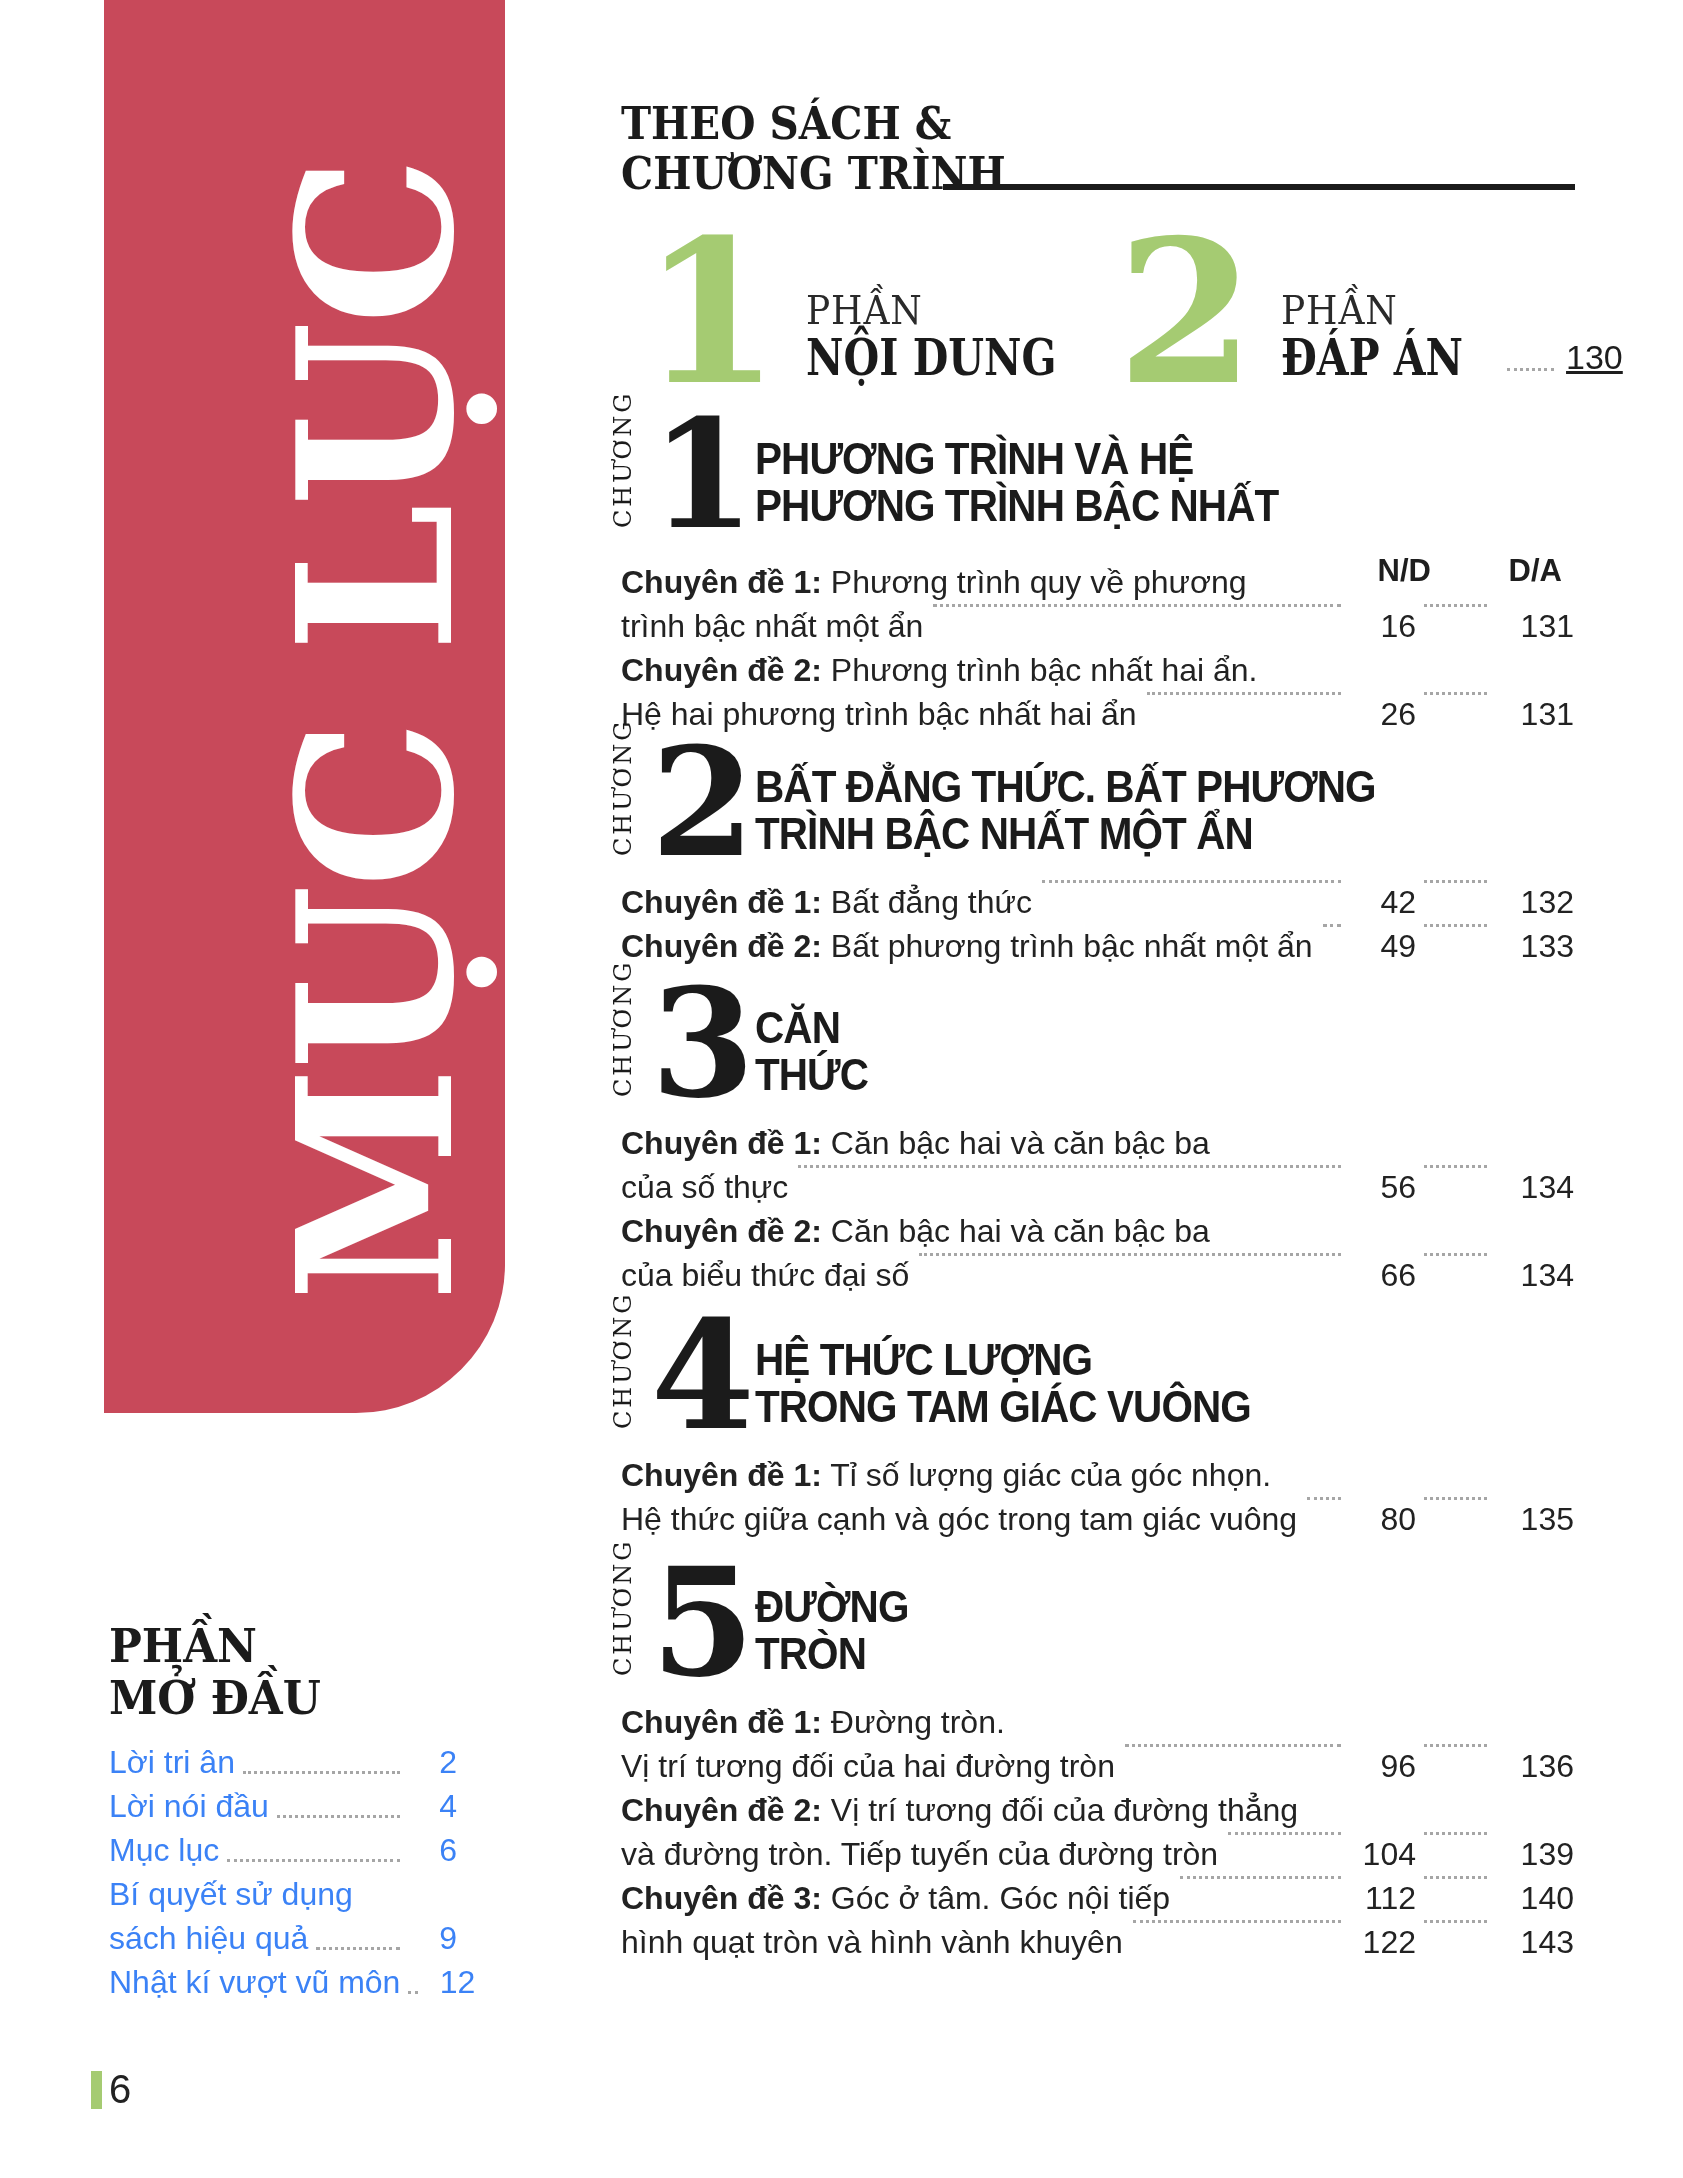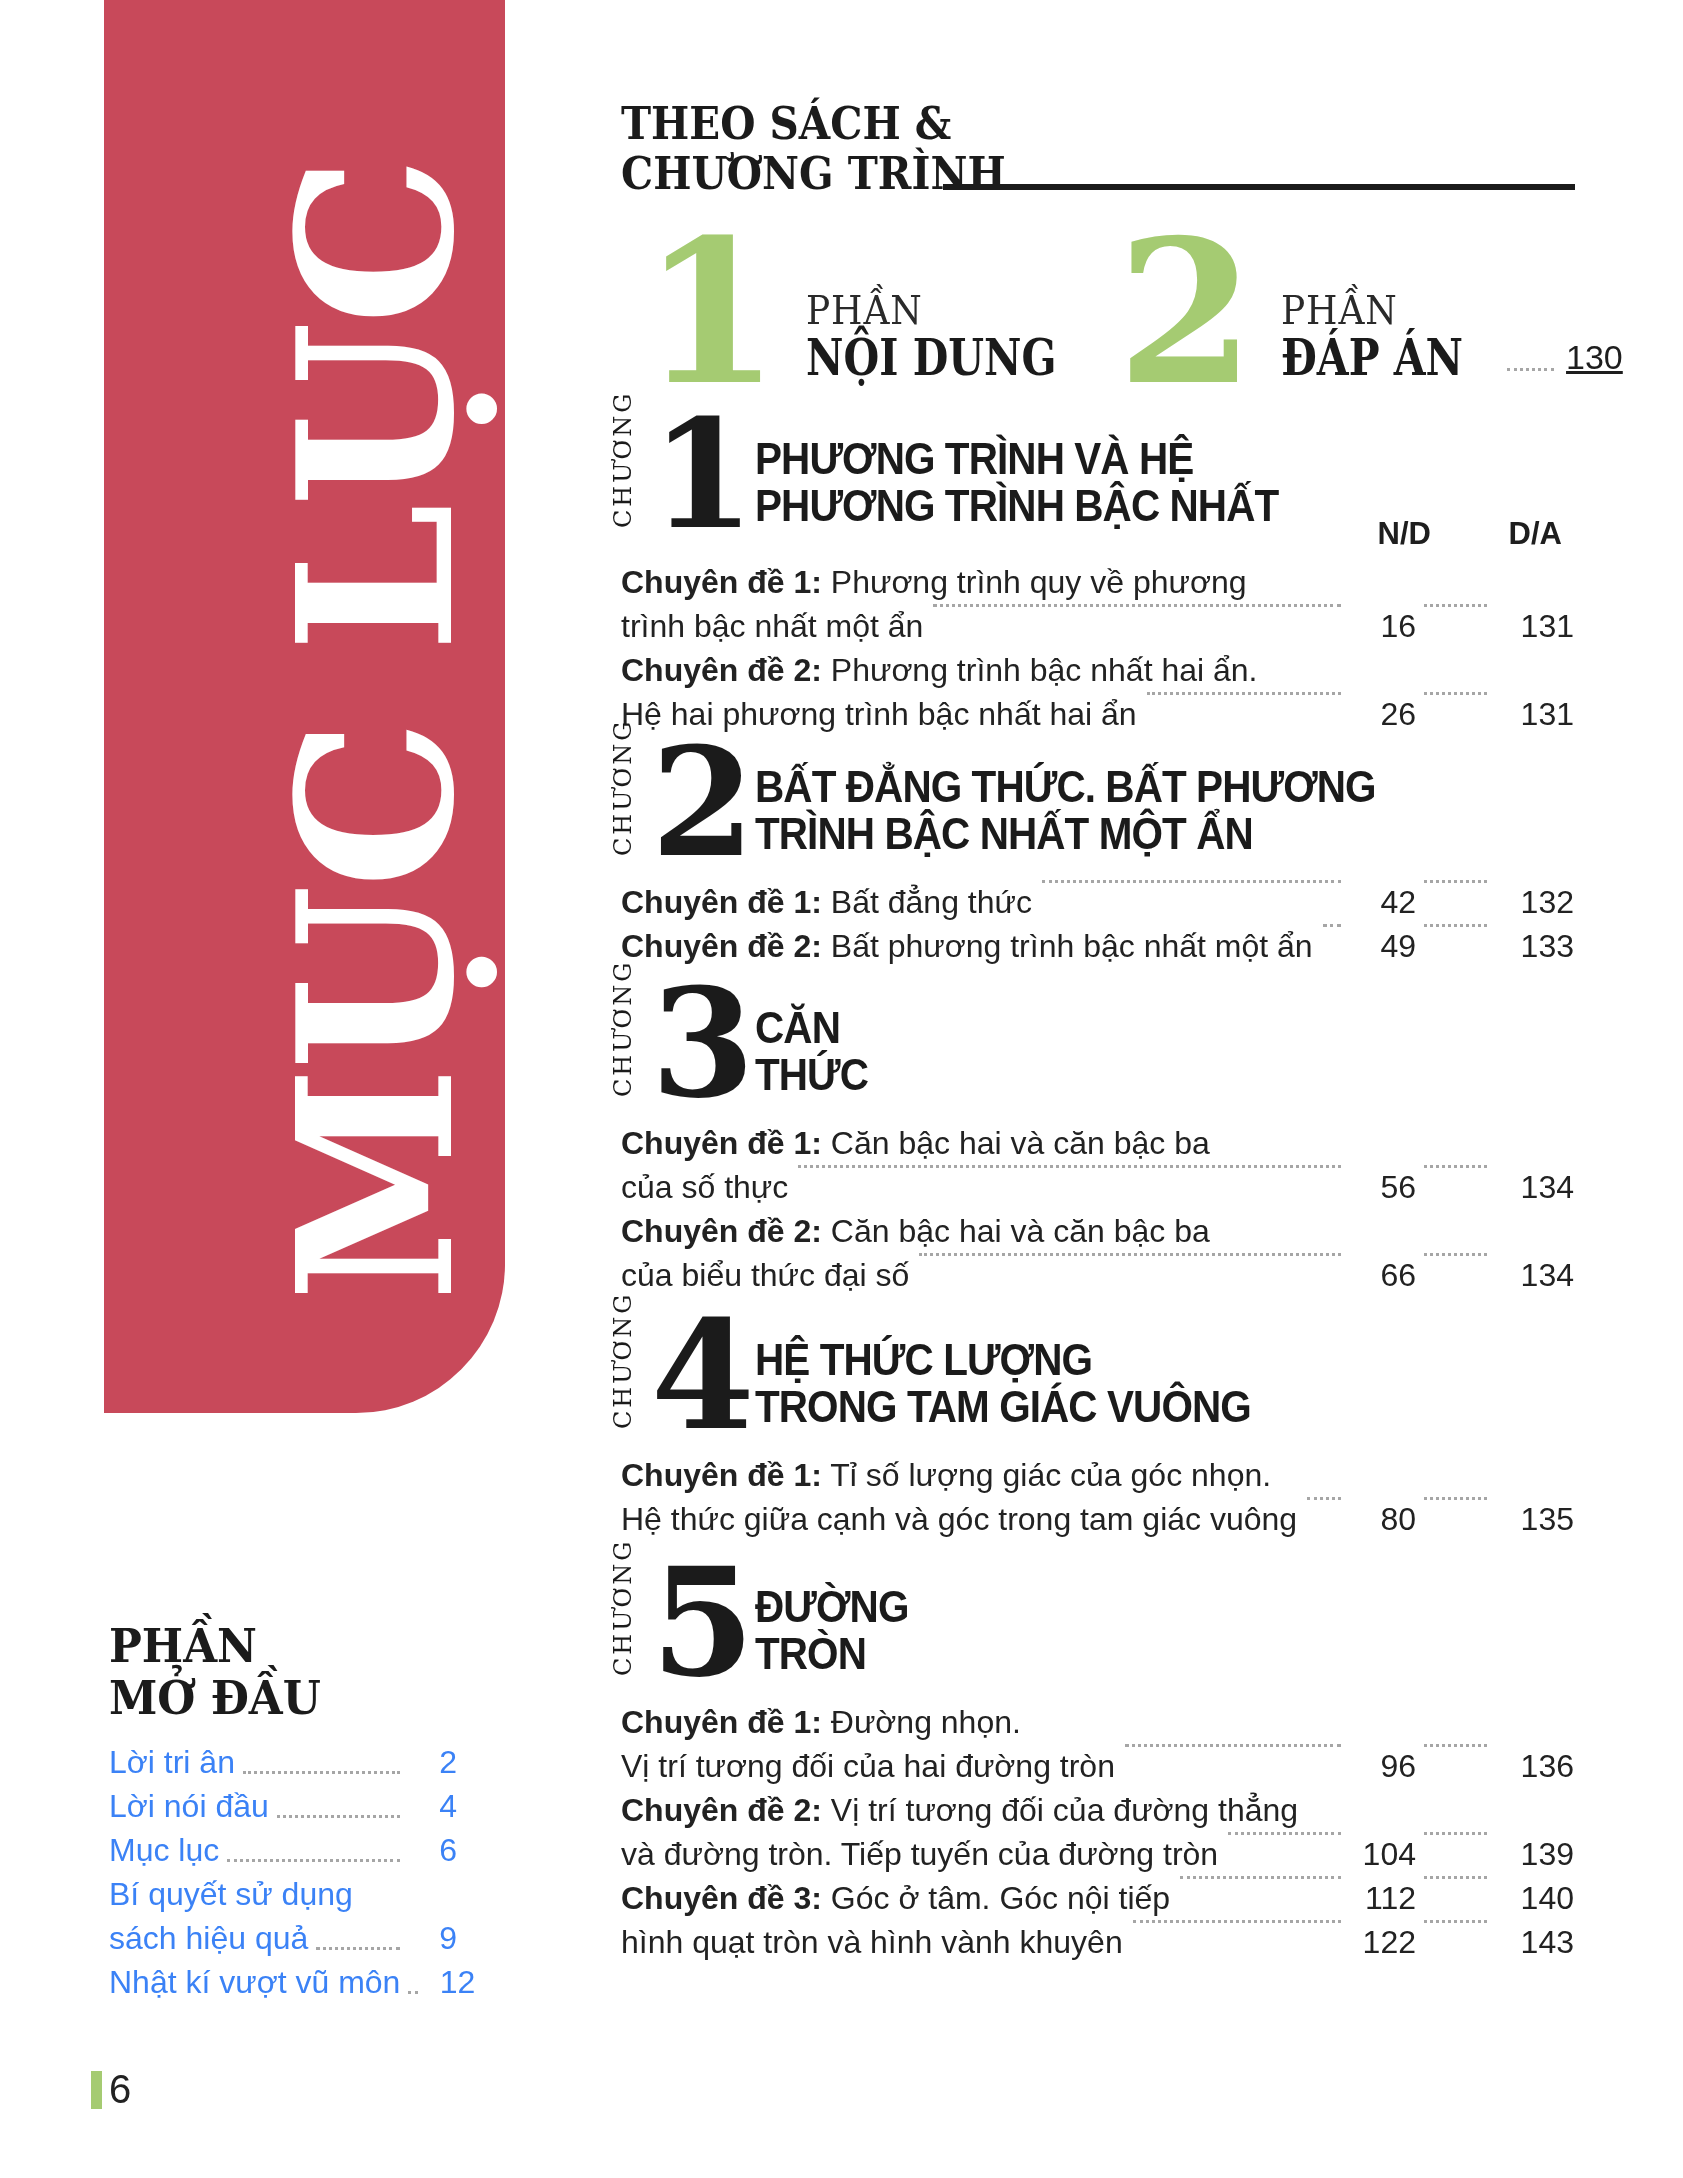--- a/index.html
+++ b/index.html
@@ -47,21 +47,21 @@
   }
   .part-name {
     font-family:"DejaVu Serif", serif; font-weight:bold; font-size:50px; line-height:51px;
     color:#1b1b1b; transform:scaleX(0.82); transform-origin:0 0; display:inline-block; white-space:nowrap;
   }
   .part-row { display:flex; width:342px; }
   .plead { flex:1 1 auto; border-bottom:3px dotted #a6a6a6; margin:0 8px 12px 4px; min-width:20px; }
   .ppage { flex:0 0 61px; text-align:right; font-size:34px; line-height:51px;text-decoration:underline; }
 
   
-  .colheads { position:absolute; left:621px; top:516px; width:953px; height:40px; }
+  .colheads { position:absolute; left:621px; top:553px; width:953px; height:40px; }
   .colhead { position:absolute; font-weight:bold; font-size:31px; }
   .nd-head { right:143px; }
   .da-head { right:12px; }
 
   
   .chapter { position:absolute; left:621px; width:953px; }
   .chap-head { position:relative; height:107px; }
   .chap-vlabel {
     position:absolute; left:-12px; top:107px; width:107px;
     transform:rotate(-90deg); transform-origin:0 0;
@@ -283,21 +283,21 @@
       <div class="chap-vlabel">CHƯƠNG</div>
       <div class="chap-num">5</div>
       <div class="chap-titles">
         <div>ĐƯỜNG</div>
         <div>TRÒN</div>
       </div>
     </div>
     <div class="chap-entries">
       <div class="entry">
         <div class="erow">
-            <span class="etext"><b>Chuyên đề 1:</b> <span>Đường nhọn.</span></span>
+            <span class="etext"><b>Chuyên đề 1:</b> <span>Đường tròn.</span></span>
           </div>
         <div class="erow">
           <span class="etext">Vị trí tương đối của hai đường tròn</span>
           <span class="lead"></span>
           <span class="num nd">96</span>
           <span class="lead2"></span>
           <span class="num da">136</span>
         </div>
       </div>
       <div class="entry">

